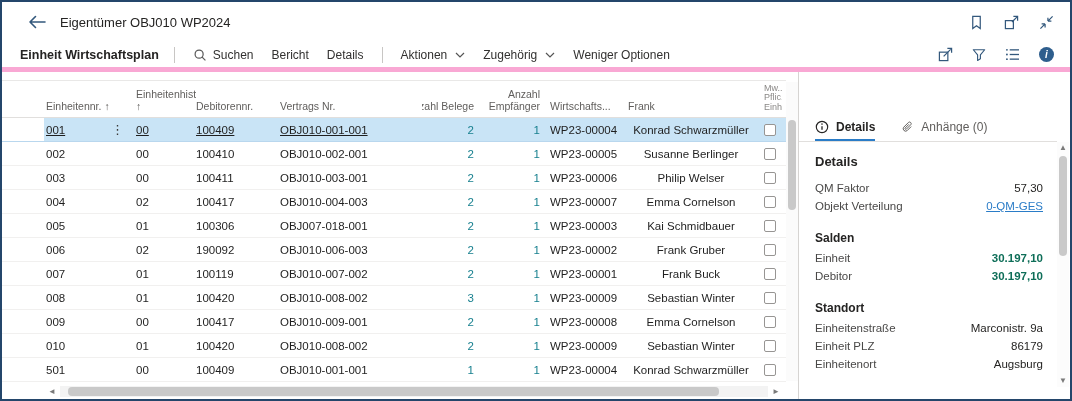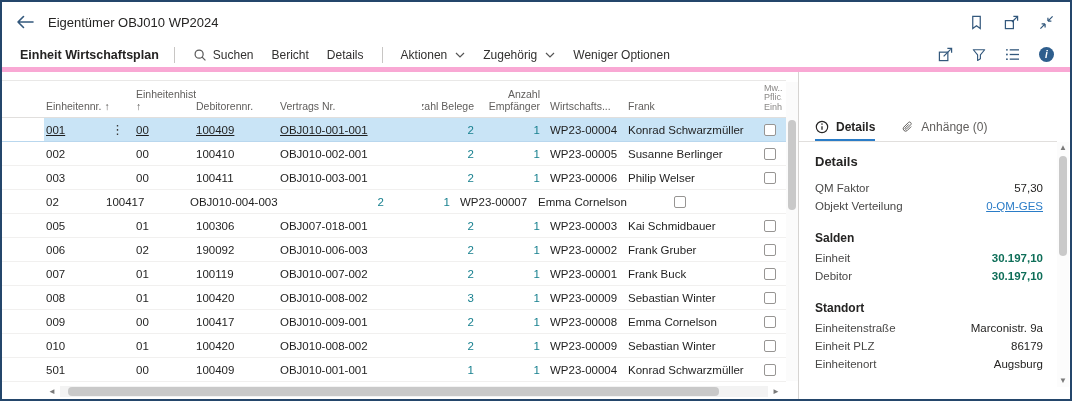--- a/index.html
+++ b/index.html
@@ -2,21 +2,21 @@
 <html lang="de"><head>
 <meta charset="utf-8">
 <style>
   * { box-sizing: border-box; margin: 0; padding: 0; }
   html,body { width:1072px; height:401px; background:#fff;
     font-family:"Liberation Sans","DejaVu Sans",sans-serif; }
   .window { width:1072px; height:401px; border:2px solid #24466b; background:#fff;
     display:flex; flex-direction:column; overflow:hidden; }
 
   
-  .topbar { height:40px; flex:none; display:flex; align-items:center; padding:0 14px 0 12px; gap:12px; }
+  .topbar { height:40px; flex:none; display:flex; align-items:center; padding:0 14px 0 24px; gap:12px; }
   .icon-btn { background:none; border:none; cursor:pointer; color:#33587c; display:flex; align-items:center; padding:2px; }
   .title { font-size:13px; font-weight:normal; color:#252423; }
   .top-icons { margin-left:auto; display:flex; gap:16px; align-items:center; color:#33587c; }
 
   
   .ribbon { height:30px; flex:none; display:flex; align-items:center; padding:0 14px 0 18px;
     border-bottom:5px solid #f9a8d4; font-size:12px; color:#323130; }
   .caption { font-weight:bold; font-size:12.5px; color:#252423; margin-right:6px; white-space:nowrap; }
   .vdiv { width:1px; height:16px; background:#c8c6c4; margin:0 9px; flex:none; }
   .rbtn { display:flex; align-items:center; gap:6px; padding:4px 9px; background:none; border:none;
@@ -29,21 +29,21 @@
 
   
   .content { flex:1; display:flex; min-height:0; }
 
   
   .grid-region { width:784px; flex:none; display:flex; flex-direction:column; }
   .grid-head { margin-top:8px; height:38px; flex:none; display:flex;
     border-top:1px solid #e9e8e7; border-bottom:1px solid #e1dfdd; }
   .gutter { width:44px; flex:none; }
   .c0{width:90px;} .c1{width:60px;} .c2{width:84px;} .c3{width:142px;text-align:right;} .c4{width:62px;}
-  .c5{width:66px;} .c6{width:78px;} .c7{width:136px;} .c8{width:18px;}
+  .c5{width:66px;} .c6{width:78px;} .c7{width:136px;justify-content:center;} .c8{width:18px;}
   .hcell { flex:none; display:flex; flex-direction:column; justify-content:flex-end; align-items:flex-start;
     padding:0 10px 5px 0; font-size:10.5px; line-height:12px; color:#605e5c; overflow:hidden; white-space:nowrap; cursor:pointer; }
   .hcell.right { align-items:flex-end; }
   .hcell.c8 { font-size:9px; line-height:9.5px; color:#8a8886; padding-right:2px; }
   .grid-body { height:264px; flex:none; overflow:hidden; }
   .grow { height:24px; display:flex; align-items:stretch; border-bottom:1px solid #f1f0ef;
     font-size:11.5px; color:#1f1f1f; cursor:pointer; }
   .grow.selected { background:linear-gradient(to right, #ffffff 42px, #c9e4f6 42px); border-bottom:1px solid #b9d7ee; }
   .cell { flex:none; display:flex; align-items:center; padding-right:10px; overflow:hidden; white-space:nowrap; }
   .cell.right { justify-content:flex-end; }
@@ -306,20 +306,23 @@
             </div>
             <div class="cell c7">
               <span>Philip Welser</span>
             </div>
             <div class="cell c8">
               <div class="cb"></div>
             </div>
           </div>
           <div class="grow">
             <div class="gutter"></div>
+            <div class="cell c0">
+              <span>004</span>
+            </div>
             <div class="cell c1">
               <span>02</span>
             </div>
             <div class="cell c2">
               <span>100417</span>
             </div>
             <div class="cell c3">
               <span>OBJ010-004-003</span>
             </div>
             <div class="cell c4 right link">

